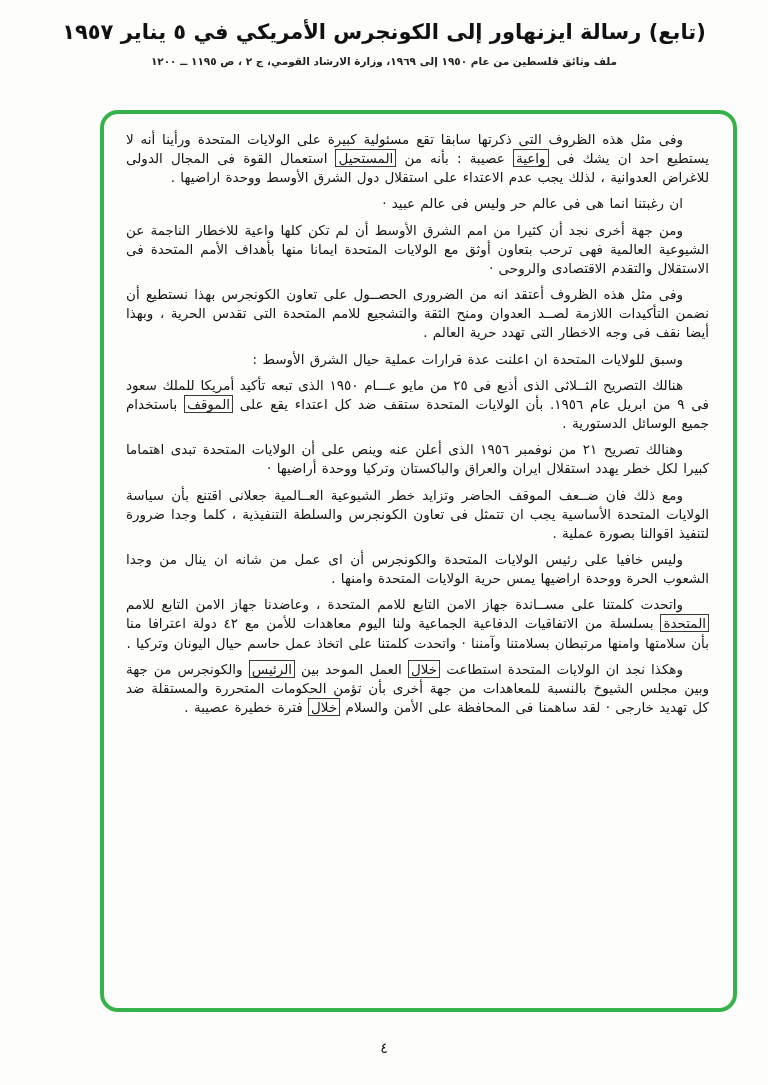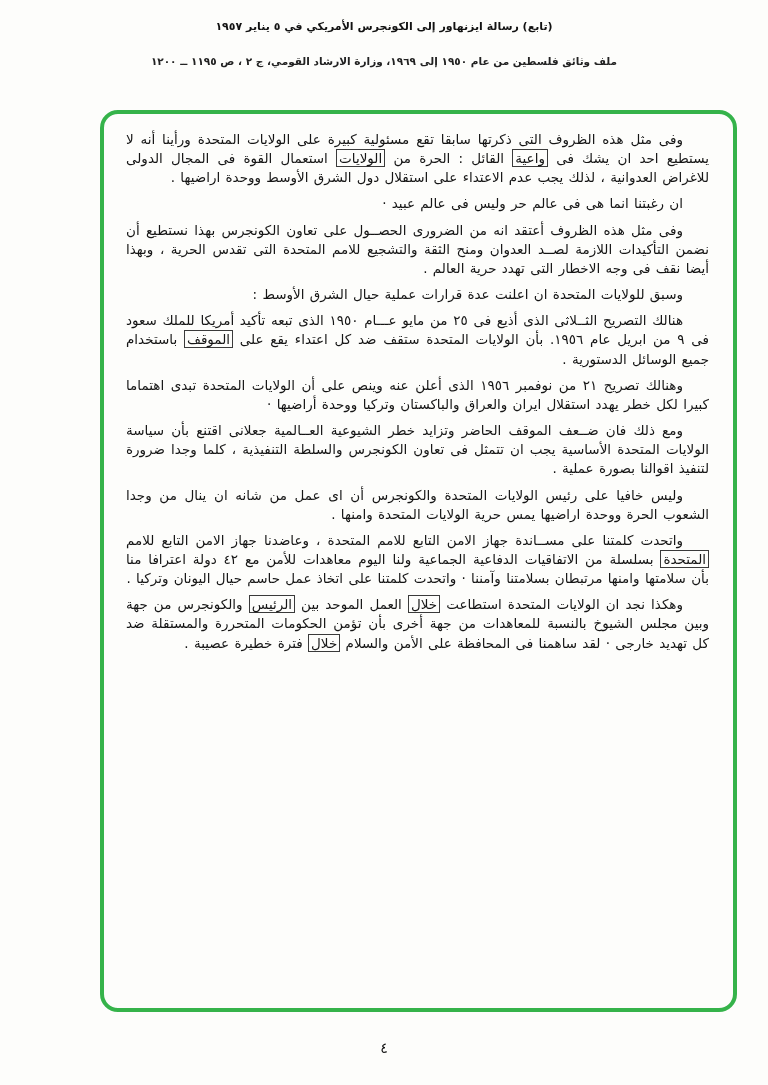--- a/index.html
+++ b/index.html
@@ -15,21 +15,21 @@
     background: #fdfdfb;
     overflow: hidden;
     direction: rtl;
   }
   .header-title {
     position: absolute;
     top: 20px;
     left: 0;
     right: 0;
     text-align: center;
-    font-size: 11px;
+    font-size: 21px;
     font-weight: bold;
     color: #111;
     direction: rtl;
   }
   .header-source {
     position: absolute;
     top: 55px;
     left: 0;
     right: 0;
     text-align: center;
@@ -80,22 +80,23 @@
 <body>
 
 <div class="page">
 
   <div class="header-title">(تابع) رسالة ايزنهاور إلى الكونجرس الأمريكي في ٥ يناير ١٩٥٧</div>
 
   <div class="header-source">ملف وثائق فلسطين من عام ١٩٥٠ إلى ١٩٦٩، وزارة الارشاد القومي، ج ٢ ، ص ١١٩٥ ــ ١٢٠٠</div>
 
   <div class="doc-frame" style="border-color: rgb(53, 179, 74);">
     <div>
-        <p class="para"><span>وفى مثل هذه الظروف التى ذكرتها سابقا تقع مسئولية كبيرة على الولايات المتحدة ورأينا أنه لا يستطيع احد ان يشك فى </span><span class="boxed">واعية</span><span> القائل : الحرة من </span><span class="boxed">الولايات</span><span> استعمال القوة فى المجال الدولى للاغراض العدوانية ، لذلك يجب عدم الاعتداء على استقلال دول الشرق الأوسط ووحدة اراضيها .</span></p>
+        <p class="para"><span>وفى مثل هذه الظروف التى ذكرتها سابقا تقع مسئولية كبيرة على الولايات المتحدة ورأينا أنه لا يستطيع احد ان يشك فى </span><span class="boxed">واعية</span><span> عصيبة : بأنه من </span><span class="boxed">المستحيل</span><span> استعمال القوة فى المجال الدولى للاغراض العدوانية ، لذلك يجب عدم الاعتداء على استقلال دول الشرق الأوسط ووحدة اراضيها .</span></p>
         <p class="para"><span>ان رغبتنا انما هى فى عالم حر وليس فى عالم عبيد ·</span></p>
+        <p class="para"><span>ومن جهة أخرى نجد أن كثيرا من امم الشرق الأوسط أن لم تكن كلها واعية للاخطار الناجمة عن الشيوعية العالمية فهى ترحب بتعاون أوثق مع الولايات المتحدة ايمانا منها بأهداف الأمم المتحدة فى الاستقلال والتقدم الاقتصادى والروحى ·</span></p>
         <p class="para"><span>وفى مثل هذه الظروف أعتقد انه من الضرورى الحصــول على تعاون الكونجرس بهذا نستطيع أن نضمن التأكيدات اللازمة لصــد العدوان ومنح الثقة والتشجيع للامم المتحدة التى تقدس الحرية ، وبهذا أيضا نقف فى وجه الاخطار التى تهدد حرية العالم .</span></p>
         <p class="para"><span>وسبق للولايات المتحدة ان اعلنت عدة قرارات عملية حيال الشرق الأوسط :</span></p>
         <p class="para"><span>هنالك التصريح الثــلاثى الذى أذيع فى ٢٥ من مايو عـــام ١٩٥٠ الذى تبعه تأكيد أمريكا للملك سعود فى ٩ من ابريل عام ١٩٥٦. بأن الولايات المتحدة ستقف ضد كل اعتداء يقع على </span><span class="boxed">الموقف</span><span> باستخدام جميع الوسائل الدستورية .</span></p>
         <p class="para"><span>وهنالك تصريح ٢١ من نوفمبر ١٩٥٦ الذى أعلن عنه وينص على أن الولايات المتحدة تبدى اهتماما كبيرا لكل خطر يهدد استقلال ايران والعراق والباكستان وتركيا ووحدة أراضيها ·</span></p>
         <p class="para"><span>ومع ذلك فان ضــعف الموقف الحاضر وتزايد خطر الشيوعية العــالمية جعلانى اقتنع بأن سياسة الولايات المتحدة الأساسية يجب ان تتمثل فى تعاون الكونجرس والسلطة التنفيذية ، كلما وجدا ضرورة لتنفيذ اقوالنا بصورة عملية .</span></p>
         <p class="para"><span>وليس خافيا على رئيس الولايات المتحدة والكونجرس أن اى عمل من شانه ان ينال من وجدا الشعوب الحرة ووحدة اراضيها يمس حرية الولايات المتحدة وامنها .</span></p>
         <p class="para"><span>واتحدت كلمتنا على مســاندة جهاز الامن التابع للامم المتحدة ، وعاضدنا جهاز الامن التابع للامم </span><span class="boxed">المتحدة</span><span> بسلسلة من الاتفاقيات الدفاعية الجماعية ولنا اليوم معاهدات للأمن مع ٤٢ دولة اعترافا منا بأن سلامتها وامنها مرتبطان بسلامتنا وآمننا · واتحدت كلمتنا على اتخاذ عمل حاسم حيال اليونان وتركيا .</span></p>
         <p class="para"><span>وهكذا نجد ان الولايات المتحدة استطاعت </span><span class="boxed">خلال</span><span> العمل الموحد بين </span><span class="boxed">الرئيس</span><span> والكونجرس من جهة وبين مجلس الشيوخ بالنسبة للمعاهدات من جهة أخرى بأن تؤمن الحكومات المتحررة والمستقلة ضد كل تهديد خارجى · لقد ساهمنا فى المحافظة على الأمن والسلام </span><span class="boxed">خلال</span><span> فترة خطيرة عصيبة .</span></p>
       </div>
   </div>

